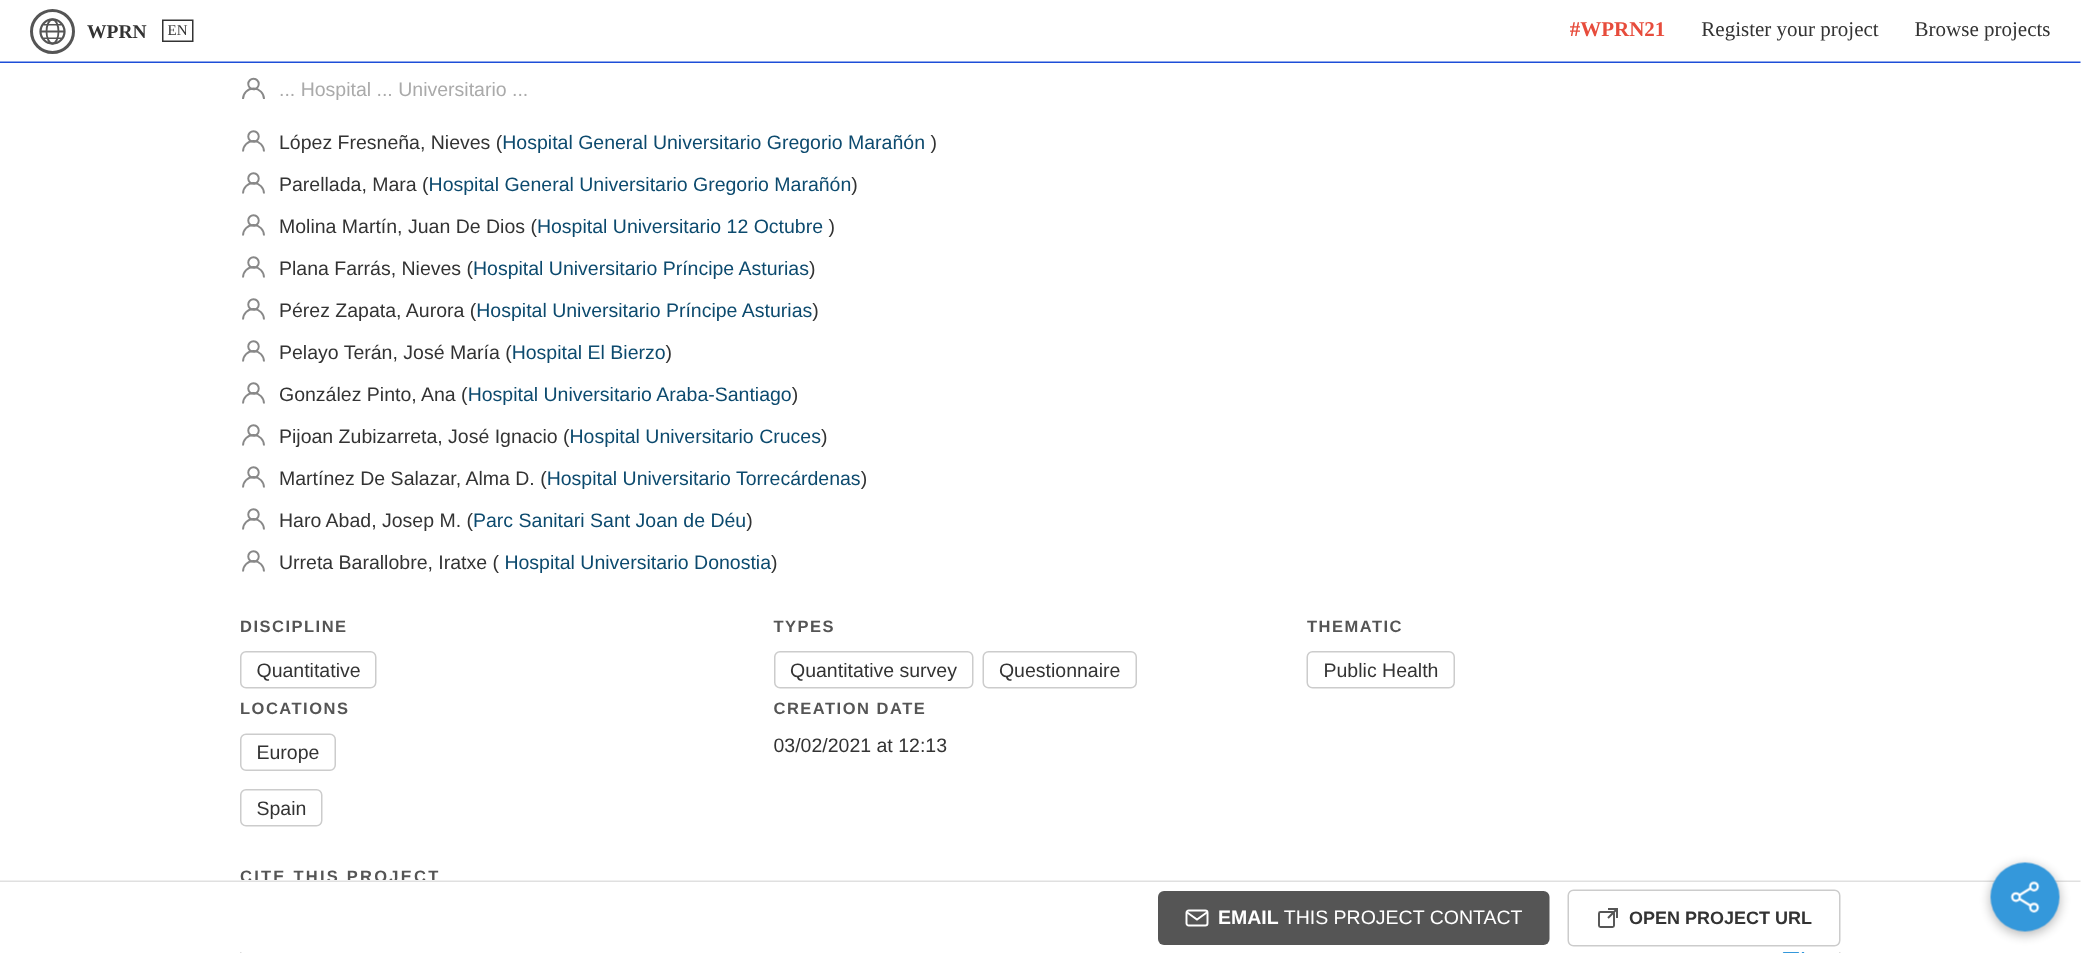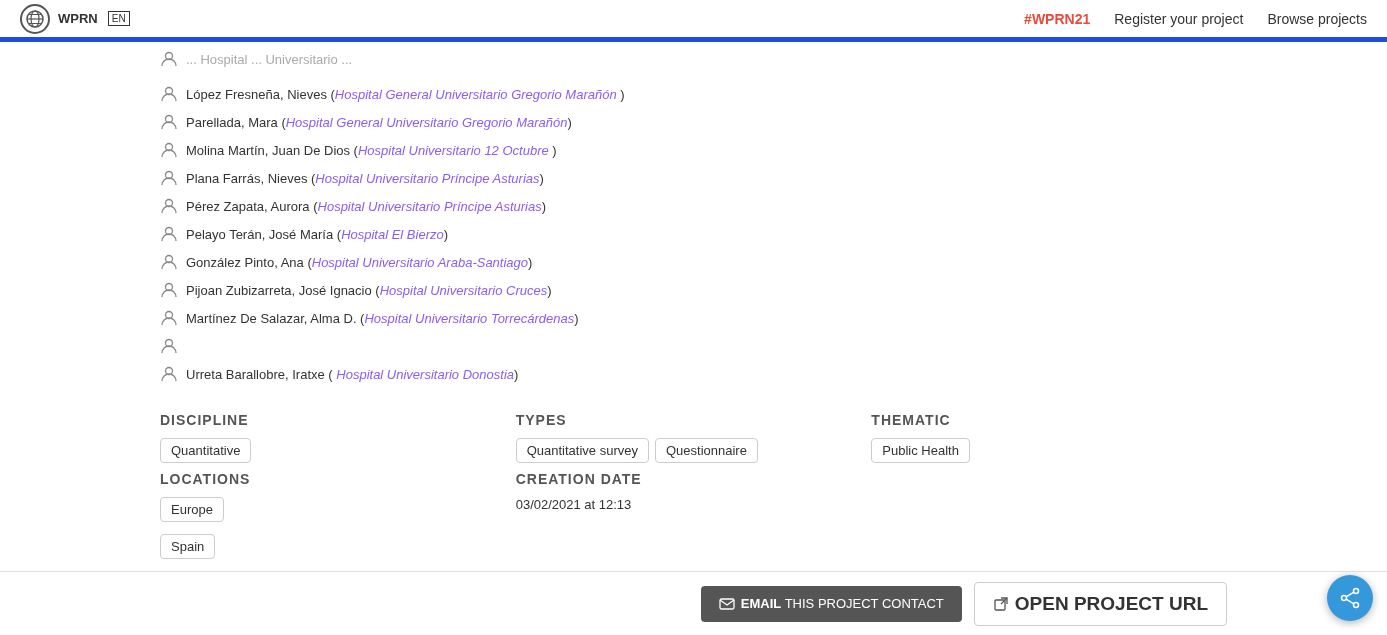--- a/index.html
+++ b/index.html
@@ -13,26 +13,27 @@
     }
 
     
     .top-nav {
       position: fixed;
       top: 0;
       left: 0;
       right: 0;
       height: 42px;
       background: #fff;
-      border-bottom: 5px solid #1d4ed8;
+      border-bottom: 1px solid #1d4ed8;
       display: flex;
       align-items: center;
       justify-content: space-between;
       padding: 12px 20px;
       z-index: 100;
+      font-family: Liberation Serif, serif;
     }
     .nav-left { display: flex; align-items: center; gap: 8px; }
     .logo-circle {
       width: 30px; height: 30px;
       border: 2px solid #555;
       border-radius: 50%;
       display: flex; align-items: center; justify-content: center;
       font-size: 10px; font-weight: bold; color: #555;
       position: relative;
     }
@@ -62,31 +63,31 @@
       padding: 5px 0;
       font-size: 13px;
       color: #333;
       text-align: center;
     }
     .person-icon {
       width: 18px; height: 18px;
       flex-shrink: 0;
       color: #888;
     }
-    .person-org { color: #8b5cf6; font-style: italic; }
+    .person-org { color: #0c4a6e; }
 
     
     .metadata-section {
       margin-top: 24px;
       display: flex;
       gap: 0;
     }
     .meta-col { flex: 1; }
     .meta-label {
-      font-size: 14px;
+      font-size: 11px;
       font-weight: bold;
       letter-spacing: 1px;
       color: #555;
       margin-bottom: 10px;
       text-transform: uppercase;
     }
     .meta-tags { display: flex; flex-wrap: wrap; gap: 6px; }
     .meta-tag {
       border: 1px solid #ccc;
       border-radius: 4px;
@@ -140,21 +141,21 @@
       margin-left: 12px;
       flex-shrink: 0;
     }
 
     
     .footer-bar {
       position: fixed;
       bottom: 0;
       left: 0;
       right: 0;
-      height: 64px;
+      height: 48px;
       background: #fff;
       border-top: 1px solid #e0e0e0;
       display: flex;
       align-items: center;
       justify-content: flex-end;
       padding: 0 160px;
       gap: 12px;
       z-index: 100;
     }
     .btn-email {
@@ -168,21 +169,21 @@
       display: flex;
       align-items: center;
       gap: 6px;
     }
     .btn-open {
       background: #fff;
       color: #333;
       border: 1px solid #ccc;
       border-radius: 4px;
       padding: 10px 18px;
-      font-size: 19px;
+      font-size: 12px;
       cursor: pointer;
       display: flex;
       align-items: center;
       gap: 6px;
     }
 
     
     .fab {
       position: fixed;
       bottom: 14px;
@@ -314,20 +315,21 @@
         <path d="M2 16c0-3.866 3.134-7 7-7s7 3.134 7 7" stroke="#888" stroke-width="1.3" fill="none"></path>
       </svg>
       <span>Martínez De Salazar, Alma D. (<span class="person-org">Hospital Universitario Torrecárdenas</span>)</span>
     </div>
 
     <div class="person-item">
       <svg class="person-icon" viewBox="0 0 18 18" fill="none">
         <circle cx="9" cy="6" r="3.5" stroke="#888" stroke-width="1.3" fill="none"></circle>
         <path d="M2 16c0-3.866 3.134-7 7-7s7 3.134 7 7" stroke="#888" stroke-width="1.3" fill="none"></path>
       </svg>
+      <span>Haro Abad, Josep M. (<span class="person-org">Parc Sanitari Sant Joan de Déu</span>)</span>
     </div>
 
     <div class="person-item">
       <svg class="person-icon" viewBox="0 0 18 18" fill="none">
         <circle cx="9" cy="6" r="3.5" stroke="#888" stroke-width="1.3" fill="none"></circle>
         <path d="M2 16c0-3.866 3.134-7 7-7s7 3.134 7 7" stroke="#888" stroke-width="1.3" fill="none"></path>
       </svg>
       <span>Urreta Barallobre, Iratxe (<span class="person-org"> Hospital Universitario Donostia</span>)</span>
     </div>
 

